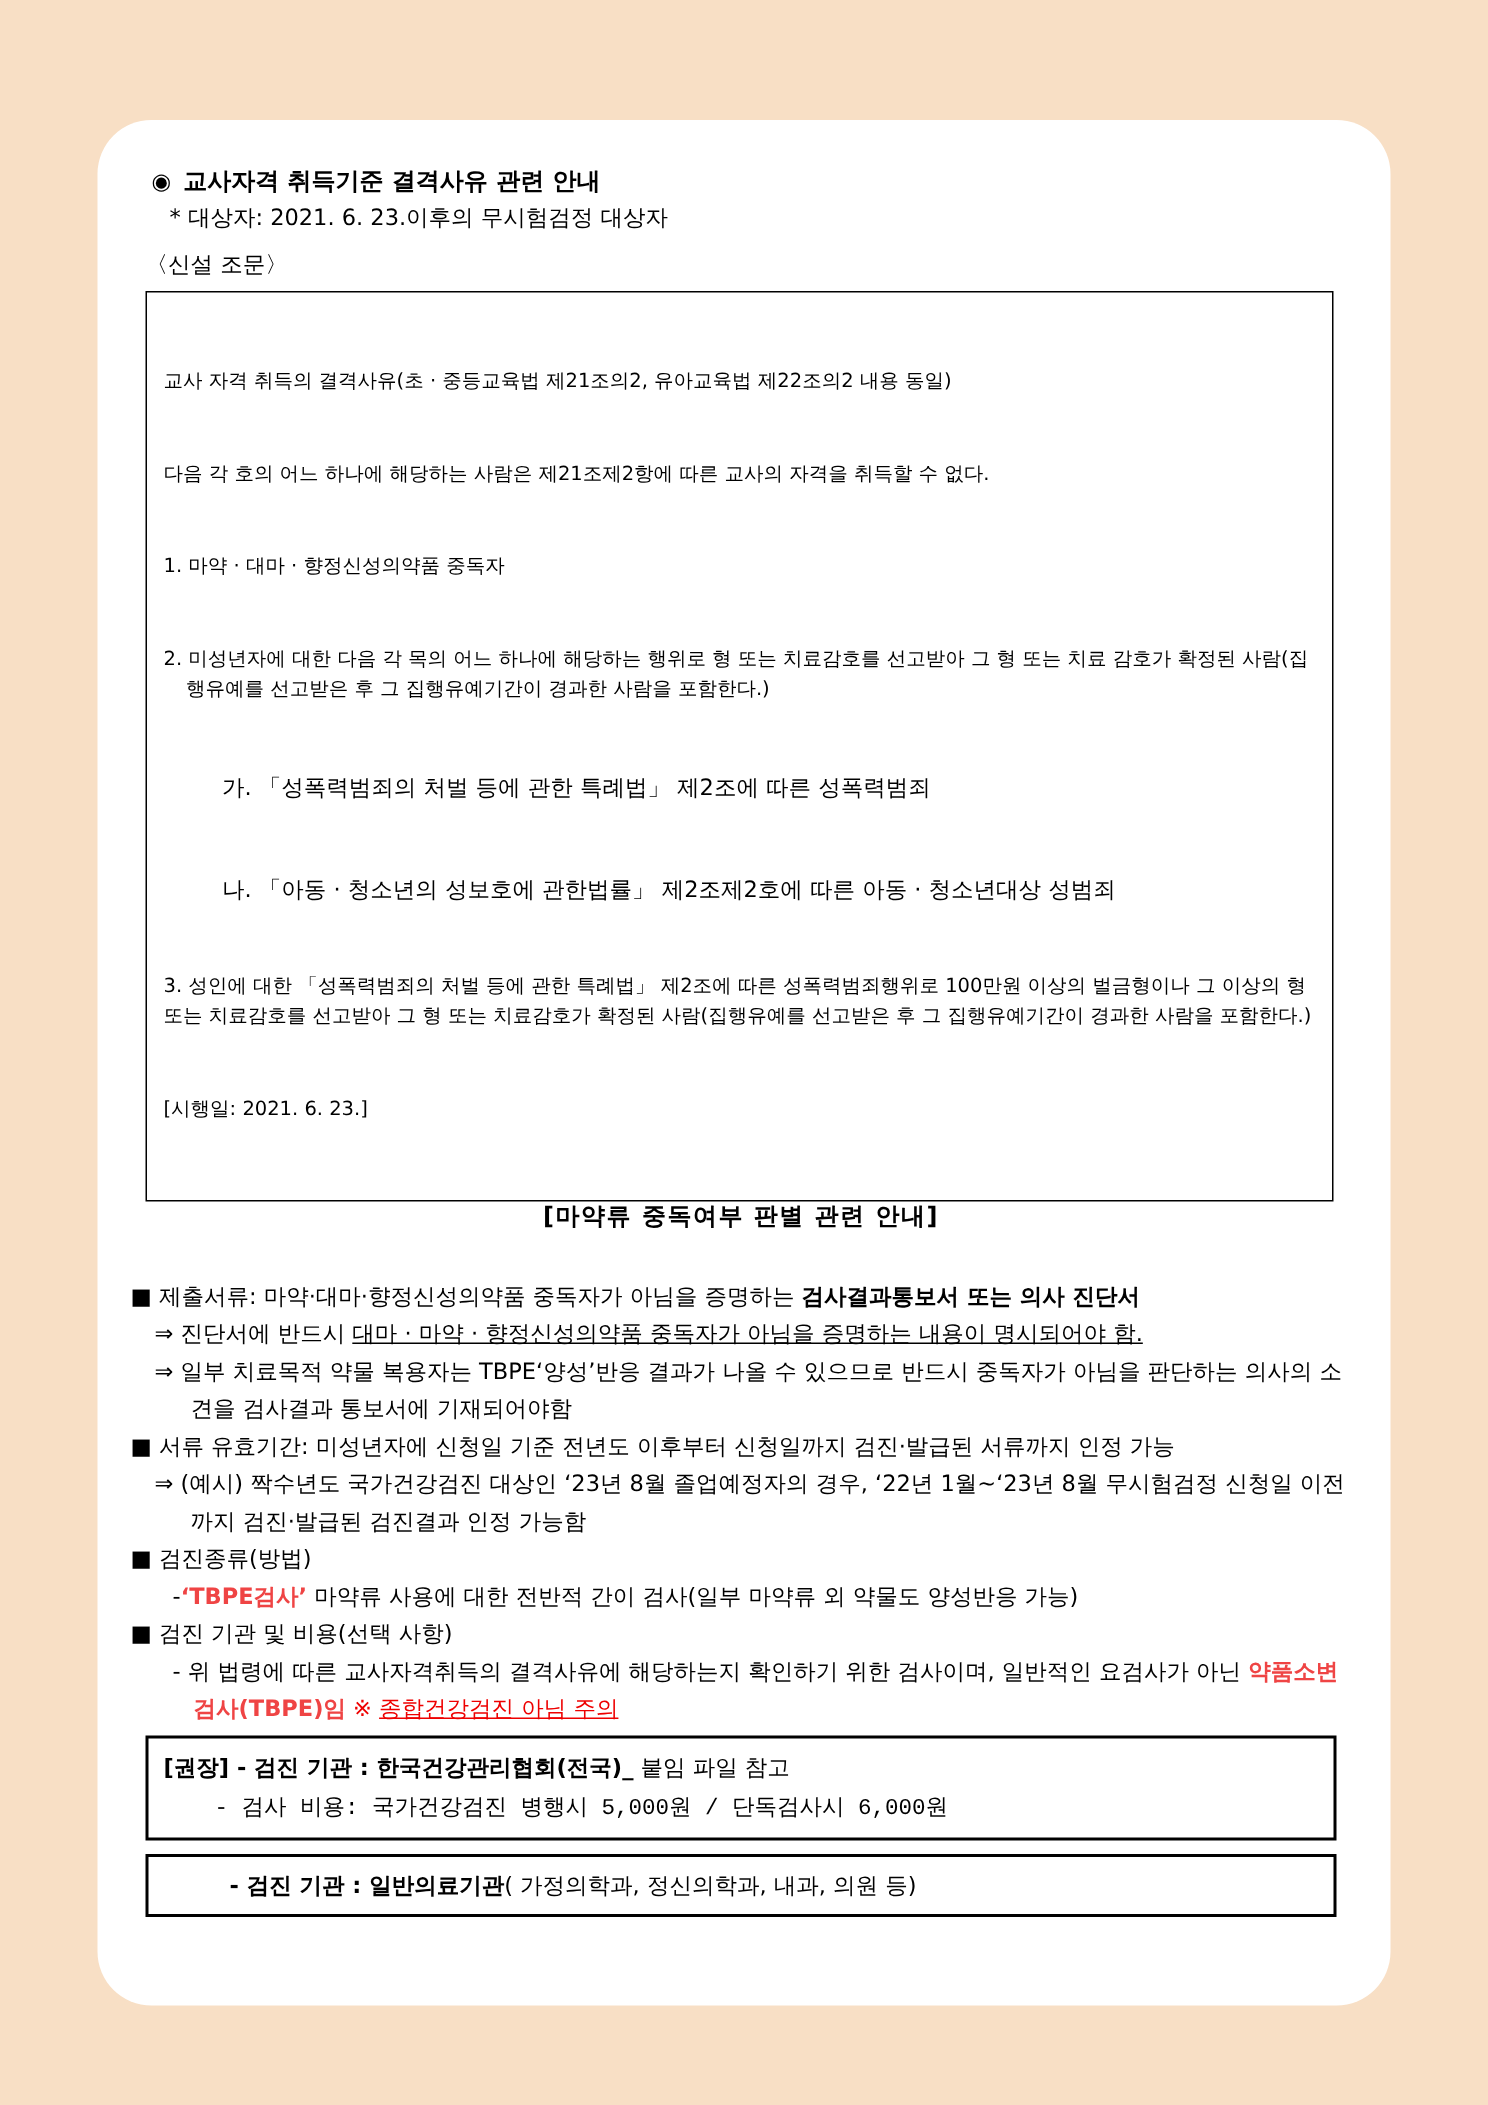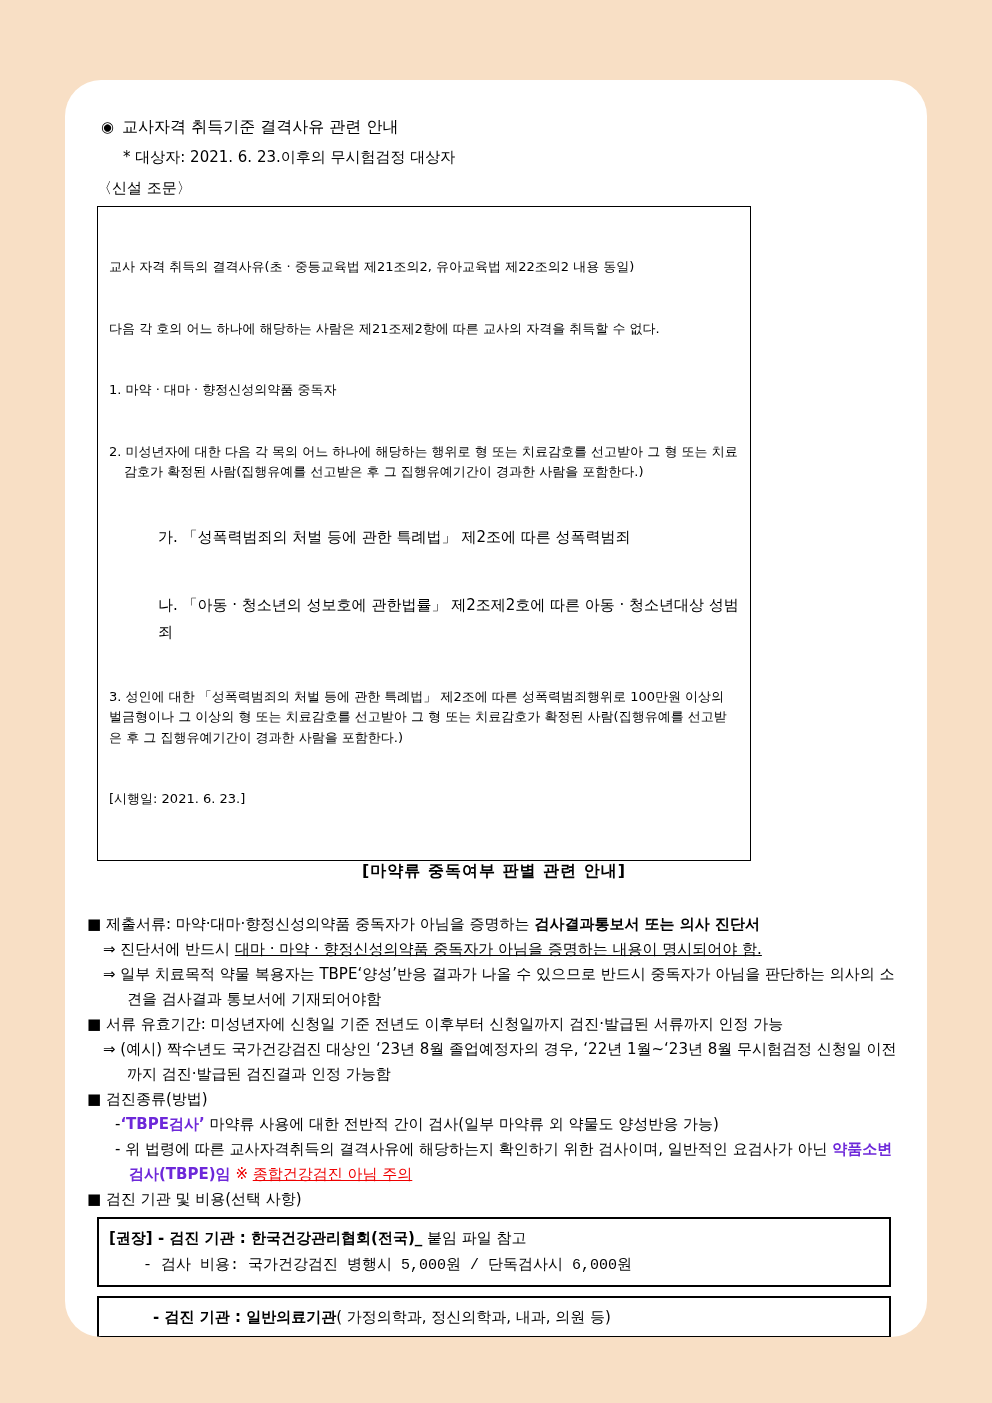--- a/index.html
+++ b/index.html
@@ -19,48 +19,48 @@
     left: 65px;
     top: 80px;
     width: 862px;
     height: 1257px;
     background: #ffffff;
     border-radius: 36px;
     padding: 30px 26px 0 22px;
     overflow: hidden;
   }
   
-  .title-row { margin-left: 14px; font-size: 16px; font-weight: normal; line-height: 34px; }
+  .title-row { margin-left: 14px; font-size: 16px; font-weight: bold; line-height: 22px; }
   .title-row .bullet { font-size: 15px; margin-right: 8px; }
-  .sub { margin-left: 36px; font-size: 15px; line-height: 27px; }
+  .sub { margin-left: 26px; font-size: 15px; line-height: 27px; }
   .sub.hang { padding-left: 38px; text-indent: -38px; }
   .clause-label { margin-left: 10px; margin-top: 4px; font-size: 15px; line-height: 26px; }
   
   .law-box {
     margin-left: 10px;
     margin-top: 5px;
-    width: 654px;
+    width: 792px;
     border: 1px solid #000;
     padding: 9px 11px;
     font-size: 13px;
     line-height: 20.5px;
     white-space: pre-wrap;
   }
   .law-line.hang { padding-left: 15px; text-indent: -15px; }
   .law-line.sub { padding-left: 13px; }
   
   .section-title { text-align: center; font-size: 16px; font-weight: bold; letter-spacing: 1px; }
   
   .main-list { margin-top: 30px; font-size: 15px; }
   .row { line-height: 25px; }
   .row.l1 { margin-left: 16px; padding-left: 24px; text-indent: -24px; }
   .row.l2 { margin-left: 28px; padding-left: 14px; text-indent: -14px; }
   .b { font-weight: bold; }
   .u { text-decoration: underline; }
-  .blue { color: #6d28d9; }
+  .blue { color: #ef4444; }
   .red { color: #ee0000; }
   .red.u { text-decoration: underline; }
   
   .cost-box {
     margin-left: 10px;
     margin-top: 5px;
     width: 794px;
     border: 2px solid #000;
     padding: 5px 10px;
     font-size: 15px;
@@ -104,25 +104,25 @@
       </div>
       <div class="row l1">⇒ 일부 치료목적 약물 복용자는 TBPE‘양성’반응 결과가 나올 수 있으므로 반드시 중독자가 아님을 판단하는 의사의 소견을 검사결과 통보서에 기재되어야함</div>
 
       <div class="row">■ 서류 유효기간: 미성년자에 신청일 기준 전년도 이후부터 신청일까지 검진·발급된 서류까지 인정 가능</div>
       <div class="row l1">⇒ (예시) 짝수년도 국가건강검진 대상인 ‘23년 8월 졸업예정자의 경우, ‘22년 1월~‘23년 8월 무시험검정 신청일 이전까지 검진·발급된 검진결과 인정 가능함</div>
 
       <div class="row">■ 검진종류(방법)</div>
       <div class="row l2">
         <span>-</span><span class="b blue">‘TBPE검사’</span><span> 마약류 사용에 대한 전반적 간이 검사(일부 마약류 외 약물도 양성반응 가능)</span>
       </div>
+      <div class="row">■ 검진 기관 및 비용(선택 사항)</div>
+
       <div class="row l2">
         <span>- 위 법령에 따른 교사자격취득의 결격사유에 해당하는지 확인하기 위한 검사이며, 일반적인 요검사가 아닌 </span><span class="b blue">약품소변검사(TBPE)임</span><span class="red">   ※ </span><span class="red u">종합건강검진 아님 주의</span>
       </div>
-
-      <div class="row">■ 검진 기관 및 비용(선택 사항)</div>
     </div>
 
     <div class="cost-box">
       <div class="cost-line">
         <span class="b">[권장] - 검진 기관 : 한국건강관리협회(전국)_</span><span> 붙임 파일 참고</span>
       </div>
       <div class="cost-line ind-a">- 검사 비용: 국가건강검진 병행시 5,000원 / 단독검사시 6,000원</div>
     </div>
 
     <div class="cost-box">

